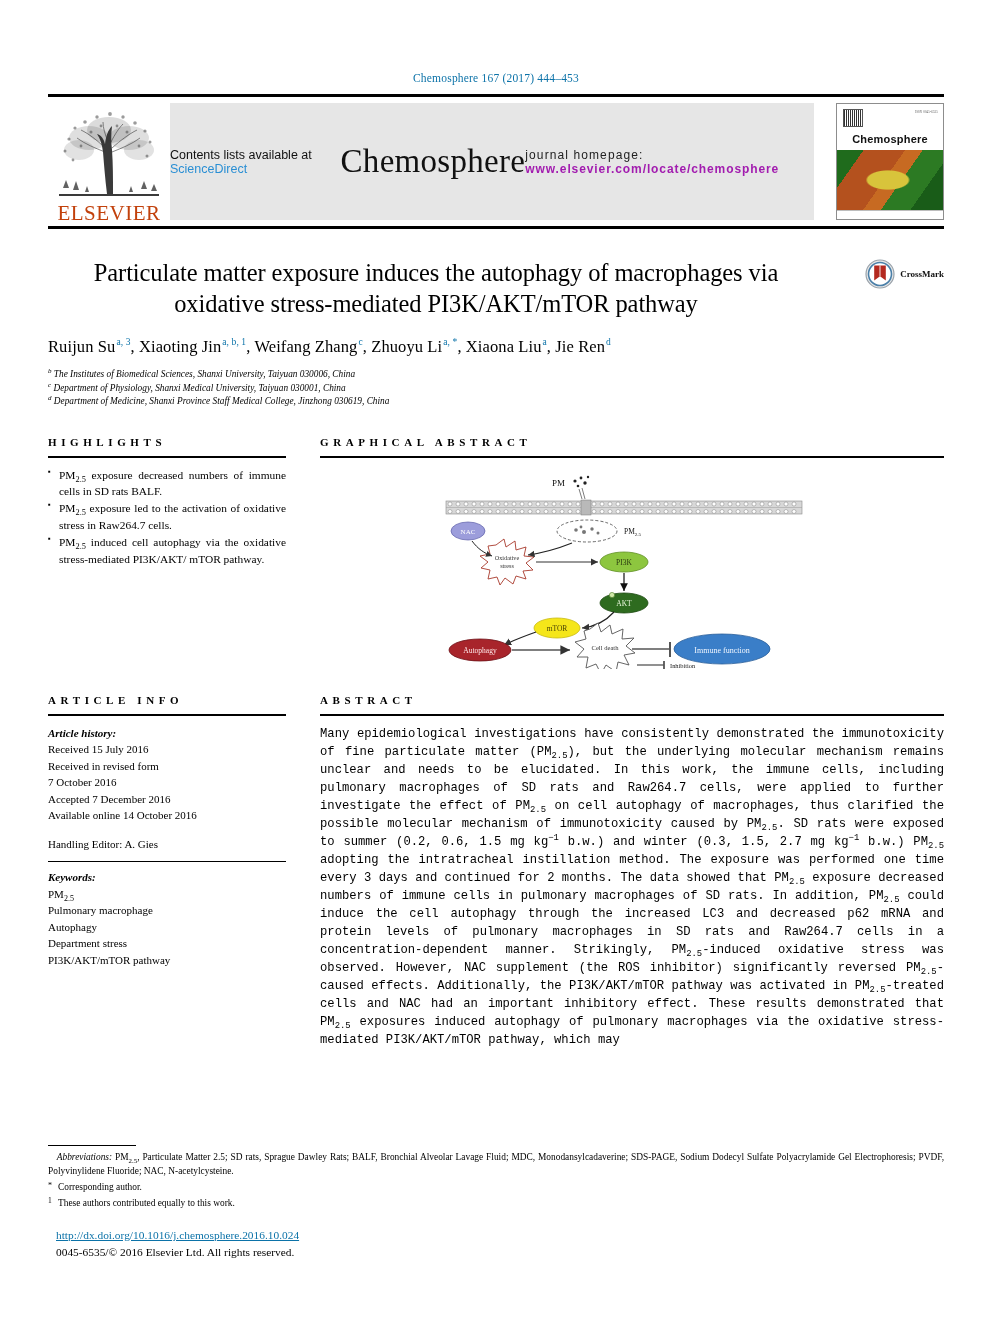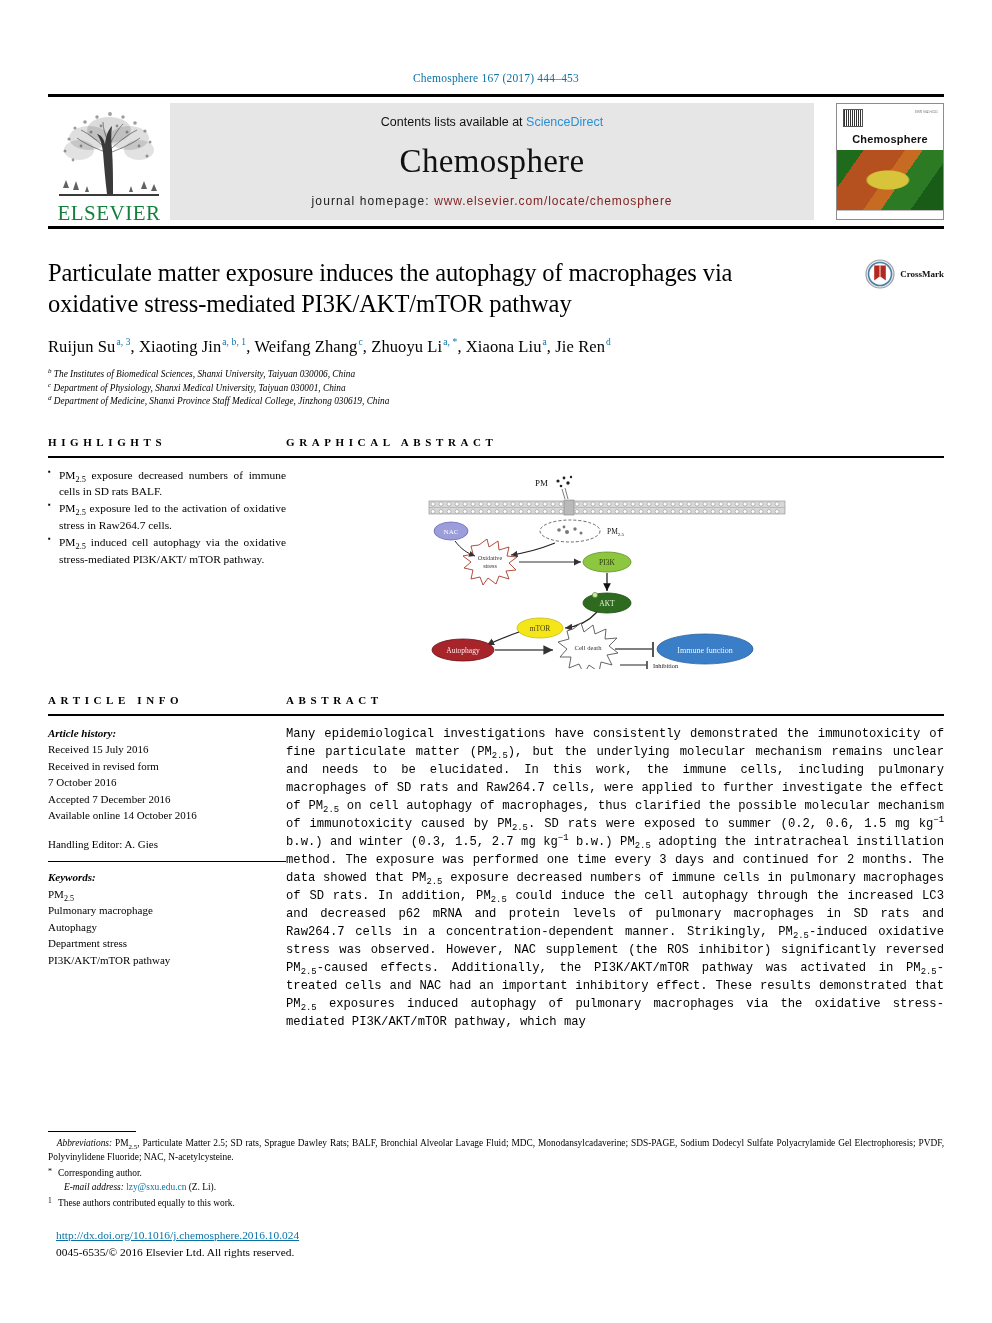--- a/index.html
+++ b/index.html
@@ -53,30 +53,29 @@
     box-sizing: border-box;
   }
   .elsevier-tree {
     width: 108px;
     height: 96px;
   }
   .elsevier-word {
     font-family: "Liberation Serif", serif;
     font-size: 21px;
     letter-spacing: .5px;
-    color: #15803d;
+    color: #c2410c;
     line-height: 1;
     margin-top: -1px;
   }
   .masthead-center {
     flex: 1 1 auto;
     background: #e6e6e6;
     margin: 6px 8px 6px 0;
     display: flex;
-    flex-direction: column;
     justify-content: space-between;
     align-items: center;
     padding: 12px 0 12px 0;
     box-sizing: border-box;
   }
   .contents-line {
     font-size: 12.5px;
     font-family: "Liberation Sans", sans-serif;
     color: #111;
   }
@@ -90,22 +89,23 @@
     color: #111;
     line-height: 1;
   }
   .homepage-line {
     font-size: 12px;
     font-family: "Liberation Sans", sans-serif;
     letter-spacing: 1.1px;
     color: #222;
   }
   .homepage-line .url {
-    color: #7f1d1d;
+    color: #a21caf;
     letter-spacing: .9px;
+    font-weight: bold;
   }
   .cover-thumb {
     flex: 0 0 108px;
     width: 108px;
     margin: 6px 0 6px 14px;
     border: 1px solid #8d8d8d;
     background: #fff;
     box-sizing: border-box;
     position: relative;
     overflow: hidden;
@@ -160,20 +160,21 @@
     position: relative;
     padding-right: 120px;
   }
   h1.article-title {
     font-family: "Liberation Serif", serif;
     font-size: 24.5px;
     font-weight: normal;
     line-height: 1.28;
     margin: 0;
     letter-spacing: -0.1px;
+    text-align: center;
   }
   .crossmark {
     position: absolute;
     right: 0;
     top: 2px;
     display: flex;
     align-items: center;
     gap: 5px;
   }
   .crossmark-label {
@@ -209,20 +210,21 @@
   .affils sup {
     font-size: 7px;
     vertical-align: super;
     line-height: 0;
   }
 
   
   .panel-row {
     display: flex;
     margin-top: 27px;
+    gap: 34px;
   }
   .col-left {
     flex: 0 0 238px;
     width: 238px;
   }
   .col-right {
     flex: 1 1 auto;
   }
   .sec-head {
     font-family: "Liberation Serif", serif;
@@ -698,25 +700,20 @@
   </div>
 
   <div class="footnotes">
     <div class="fn-rule"></div>
     <div class="fn">
       &nbsp;&nbsp;&nbsp;<span class="abbrev-label">Abbreviations:</span> PM<sub class="sb">2.5</sub>, Particulate Matter 2.5; SD rats, Sprague Dawley Rats; BALF, Bronchial Alveolar Lavage Fluid; MDC, Monodansylcadaverine; SDS-PAGE, Sodium Dodecyl Sulfate Polyacrylamide Gel Electrophoresis; PVDF, Polyvinylidene Fluoride; NAC, N-acetylcysteine.
     </div>
     <div class="fn fn-item" style="margin-top:2px;">
       <span class="marker">*</span><span>Corresponding author.</span>
     </div>
-    <div class="fn" style="padding-left:16px;">
-      <span style="font-style:italic">E-mail address:</span>
-      <a href="#" class="fn-email" style="text-decoration:none">lzy@sxu.edu.cn</a>
-      <span>(Z. Li).</span>
-    </div>
     <div class="fn fn-item" style="margin-top:2px;">
       <span class="marker num">1</span><span>These authors contributed equally to this work.</span>
     </div>
   </div>
 
   <div class="doi-block">
     <a href="#" class="doi-link">http://dx.doi.org/10.1016/j.chemosphere.2016.10.024</a>
     <span class="copyright">0045-6535/© 2016 Elsevier Ltd. All rights reserved.</span>
   </div>
 

